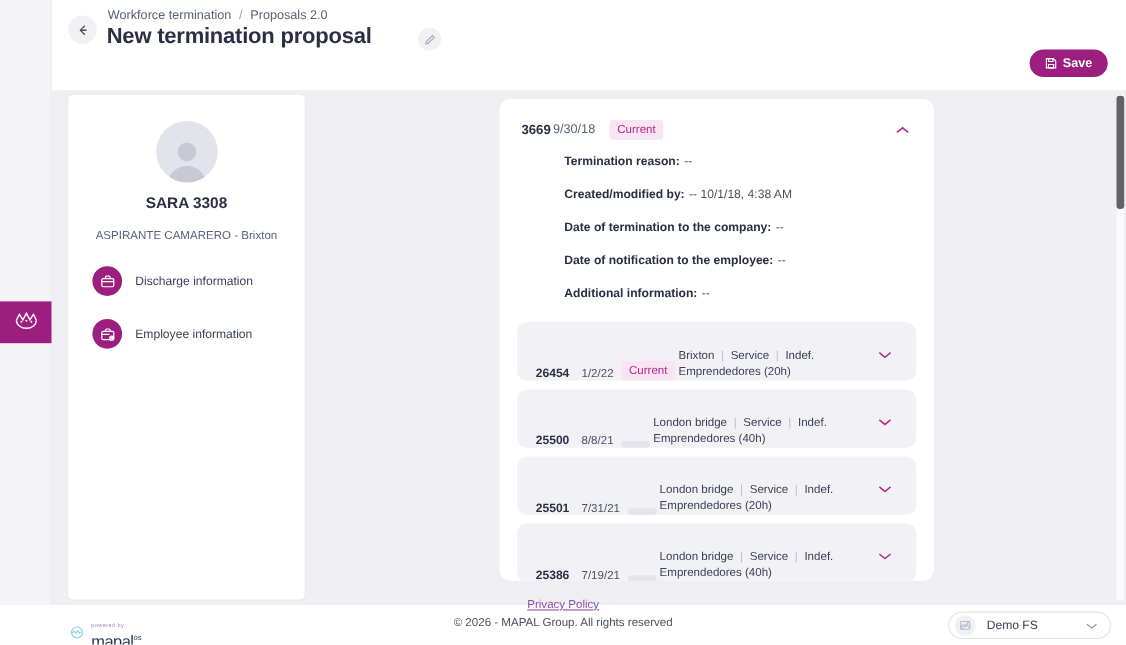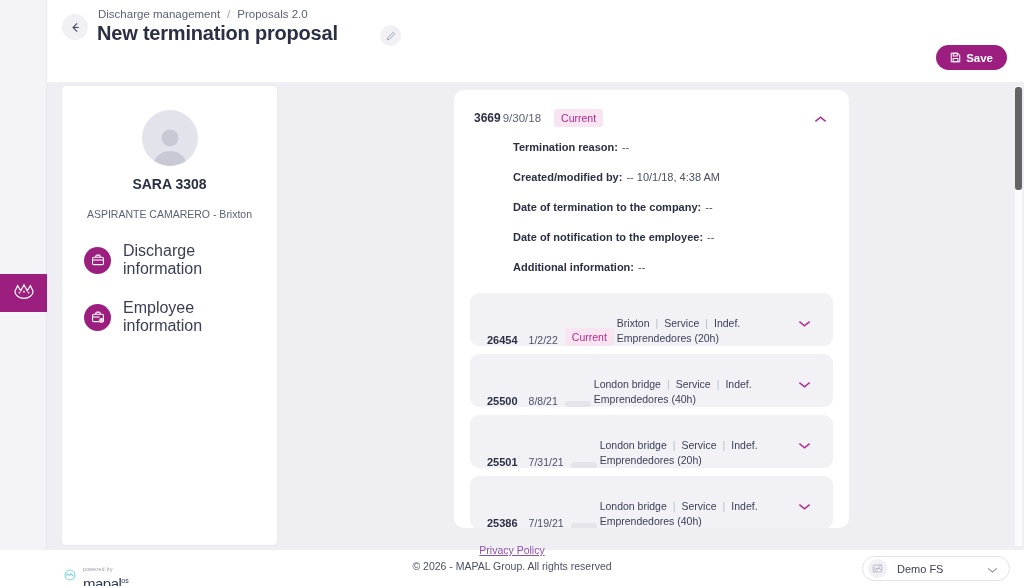--- a/index.html
+++ b/index.html
@@ -87,21 +87,21 @@
   #emp-name { margin-top: 10px; font-size: 14px; font-weight: bold; color: #2b2f44; }
   #emp-role { margin-top: 16px; font-size: 10.5px; color: #5b6178; }
   #emp-actions { margin-top: 22px; width: 100%; padding: 0 22px; }
   .emp-action {
     display: flex; align-items: center; gap: 12px; margin-bottom: 21px; cursor: pointer;
   }
   .emp-action .circ {
     width: 27px; height: 27px; border-radius: 50%; background: #9c1f7f;
     display: flex; align-items: center; justify-content: center; flex: 0 0 auto;
   }
-  .emp-action .lbl { font-size: 16px; color: #3a3e55; }
+  .emp-action .lbl { font-size: 11px; color: #3a3e55; }
 
   
   #right-card {
     position: absolute; left: 407px; top: 8px; width: 395px; bottom: 22px;
     background: #fff; border-radius: 10px; overflow: hidden;
   }
   #detail-head {
     display: flex; align-items: center; padding: 19px 18px 0 20px; position: relative;
   }
   #detail-head .id { font-size: 12px; font-weight: bold; color: #2b2f44; }
@@ -268,21 +268,21 @@
 
   <div id="header">
     <button id="back-btn">
       <svg width="13" height="13" viewBox="0 0 16 16" fill="none" stroke="currentColor" stroke-width="1.4">
         <path d="M10 3 L5 8 L10 13"></path>
           <path d="M5 8h7"></path>
       </svg>
     </button>
 
     <div id="breadcrumb">
-      <span class="crumb">Discharge management</span><span class="sep">/</span><span class="crumb">Proposals 2.0</span>
+      <span class="crumb">Workforce termination</span><span class="sep">/</span><span class="crumb">Proposals 2.0</span>
     </div>
 
     <div id="page-title">New termination proposal</div>
 
     <div id="title-edit">
       <svg width="10" height="10" viewBox="0 0 14 14" fill="none" stroke="currentColor" stroke-width="1.3">
         <path d="M10 1.8 12.2 4 4.6 11.6l-3 .8.8-3z"></path>
       </svg>
     </div>
 

